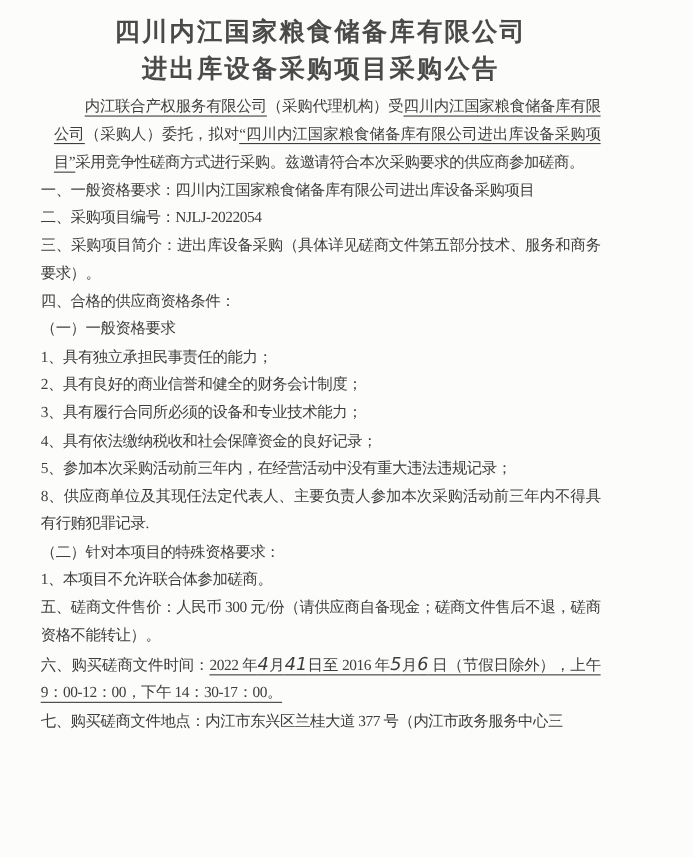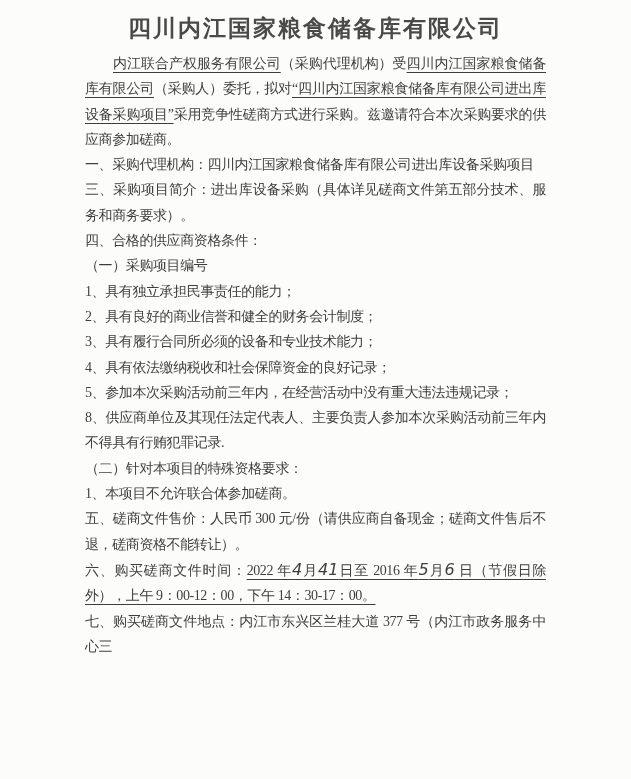--- a/index.html
+++ b/index.html
@@ -10,21 +10,21 @@
   .page {
     position: relative;
     width: 631px;
     height: 779px;
     margin: 0 auto;
     background: #fcfcfb;
     color: #3e3e3e;
     font-family: "Liberation Serif", serif;
     overflow: hidden;
     box-sizing: border-box;
-    padding: 12px 85px 0 85px;
+    padding: 12px 85px 0 37px;
   }
   .doc-title {
     margin: 0;
     text-align: center;
     font-size: 23px;
     line-height: 34px;
     font-weight: bold;
     letter-spacing: 2px;
     color: #4a4a4a;
   }
@@ -33,45 +33,48 @@
     font-size: 14px;
     line-height: 25.3px;
     letter-spacing: -0.4px;
     text-align: justify;
   }
   .doc-body p {
     margin: 0;
   }
   p.first-indent {
     text-indent: 2em;
+    margin-left: 12px;
   }
   .seg-u {
     text-decoration: underline;
     text-decoration-thickness: 1px;
     text-underline-offset: 4px;
   }
   .seg-hw {
     font-family: "DejaVu Sans", sans-serif;
     font-style: italic;
     font-size: 1.15em;
     letter-spacing: 0;
   }
 </style>
 </head>
 <body>
 
 <div class="page">
   <h1 class="doc-title">四川内江国家粮食储备库有限公司</h1>
+  <h1 class="doc-title">进出库设备采购项目采购公告</h1>
 
   <div class="doc-body">
     <p class="first-indent"><span class="seg-u">内江联合产权服务有限公司</span><span>（采购代理机构）受</span><span class="seg-u">四川内江国家粮食储备库有限公司</span><span>（采购人）委托，拟对</span><span class="seg-u">“四川内江国家粮食储备库有限公司进出库设备采购项目”</span><span>采用竞争性磋商方式进行采购。兹邀请符合本次采购要求的供应商参加磋商。</span></p>
-    <p><span>一、采购代理机构：四川内江国家粮食储备库有限公司进出库设备采购项目</span></p>
+    <p><span>一、一般资格要求：四川内江国家粮食储备库有限公司进出库设备采购项目</span></p>
+    <p><span>二、采购项目编号：NJLJ-2022054</span></p>
     <p><span>三、采购项目简介：进出库设备采购（具体详见磋商文件第五部分技术、服务和商务要求）。</span></p>
     <p><span>四、合格的供应商资格条件：</span></p>
-    <p><span>（一）采购项目编号</span></p>
+    <p><span>（一）一般资格要求</span></p>
     <p><span>1、具有独立承担民事责任的能力；</span></p>
     <p><span>2、具有良好的商业信誉和健全的财务会计制度；</span></p>
     <p><span>3、具有履行合同所必须的设备和专业技术能力；</span></p>
     <p><span>4、具有依法缴纳税收和社会保障资金的良好记录；</span></p>
     <p><span>5、参加本次采购活动前三年内，在经营活动中没有重大违法违规记录；</span></p>
     <p><span>8、供应商单位及其现任法定代表人、主要负责人参加本次采购活动前三年内不得具有行贿犯罪记录.</span></p>
     <p><span>（二）针对本项目的特殊资格要求：</span></p>
     <p><span>1、本项目不允许联合体参加磋商。</span></p>
     <p><span>五、磋商文件售价：人民币 300 元/份（请供应商自备现金；磋商文件售后不退，磋商资格不能转让）。</span></p>
     <p><span>六、购买磋商文件时间：</span><span class="seg-u">2022 年</span><span class="seg-u seg-hw">4</span><span class="seg-u">月</span><span class="seg-u seg-hw">41</span><span class="seg-u">日至 2016 年</span><span class="seg-u seg-hw">5</span><span class="seg-u">月</span><span class="seg-u seg-hw">6</span><span class="seg-u"> 日（节假日除外），上午 9：00-12：00，下午 14：30-17：00。</span></p>

